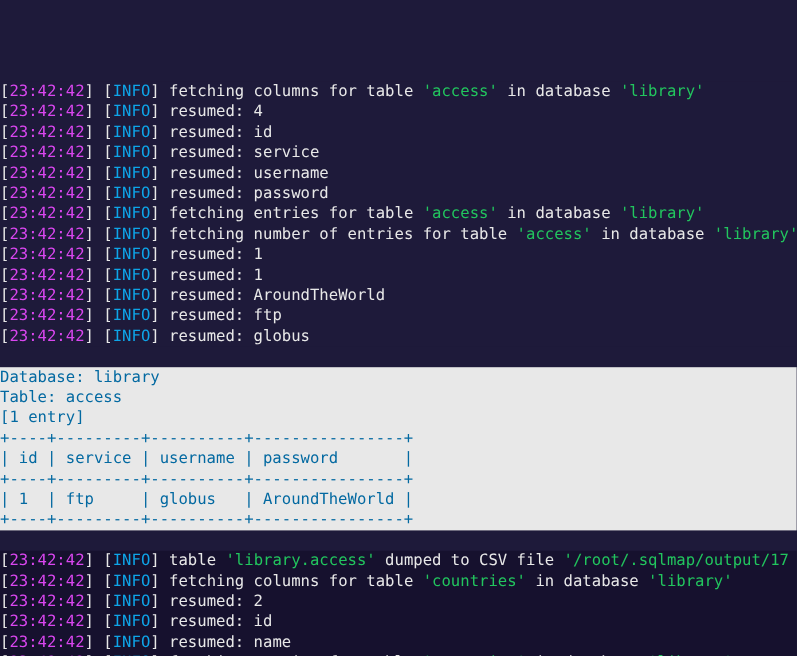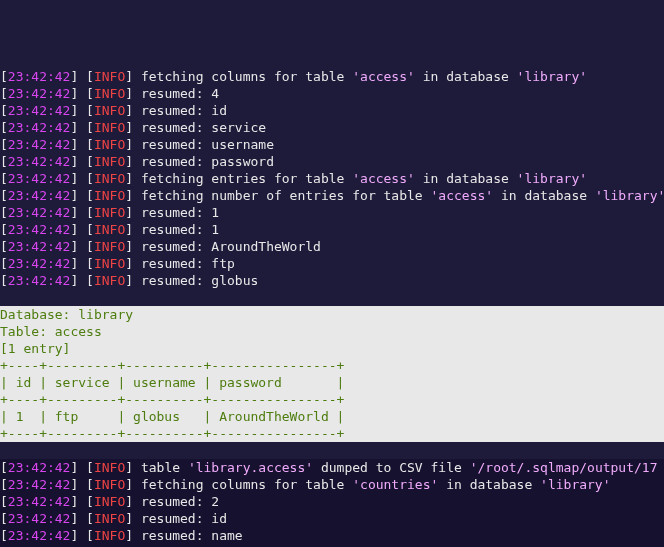--- a/index.html
+++ b/index.html
@@ -8,25 +8,25 @@
     font-size: 13px;
     line-height: 17px;
     background: #1e1a3a;
     color: #e8e8e8;
     width: 664px;
     height: 547px;
     overflow: hidden;
     white-space: pre;
   }
   .seg1 { background: #1e1a3a; }
-  .seg2 { background: #e8e8e8; color: #4d7c0f; }
+  .seg2 { background: #e8e8e8; color: #0369a1; }
   .seg3 { background: #16112e; }
   .ts { color: #d946ef; }
-  .lvl { color: #ef4444; }
-  .str { color: #f0abfc; }
+  .lvl { color: #0ea5e9; }
+  .str { color: #22c55e; }
   .row { display: block; }
 </style>
 </head>
 <body>
 
 
 
 <div class="seg1" id="b1"><span class="row">[<span class="ts">23:42:42</span>] [<span class="lvl">INFO</span>] <span>fetching columns for table </span><span class="str">'access'</span><span> in database </span><span class="str">'library'</span></span><span class="row">[<span class="ts">23:42:42</span>] [<span class="lvl">INFO</span>] <span>resumed: 4</span></span><span class="row">[<span class="ts">23:42:42</span>] [<span class="lvl">INFO</span>] <span>resumed: id</span></span><span class="row">[<span class="ts">23:42:42</span>] [<span class="lvl">INFO</span>] <span>resumed: service</span></span><span class="row">[<span class="ts">23:42:42</span>] [<span class="lvl">INFO</span>] <span>resumed: username</span></span><span class="row">[<span class="ts">23:42:42</span>] [<span class="lvl">INFO</span>] <span>resumed: password</span></span><span class="row">[<span class="ts">23:42:42</span>] [<span class="lvl">INFO</span>] <span>fetching entries for table </span><span class="str">'access'</span><span> in database </span><span class="str">'library'</span></span><span class="row">[<span class="ts">23:42:42</span>] [<span class="lvl">INFO</span>] <span>fetching number of entries for table </span><span class="str">'access'</span><span> in database </span><span class="str">'library'</span></span><span class="row">[<span class="ts">23:42:42</span>] [<span class="lvl">INFO</span>] <span>resumed: 1</span></span><span class="row">[<span class="ts">23:42:42</span>] [<span class="lvl">INFO</span>] <span>resumed: 1</span></span><span class="row">[<span class="ts">23:42:42</span>] [<span class="lvl">INFO</span>] <span>resumed: AroundTheWorld</span></span><span class="row">[<span class="ts">23:42:42</span>] [<span class="lvl">INFO</span>] <span>resumed: ftp</span></span><span class="row">[<span class="ts">23:42:42</span>] [<span class="lvl">INFO</span>] <span>resumed: globus</span></span></div>
 <div class="seg2" id="bd"><span class="row">Database: library</span><span class="row">Table: access</span><span class="row">[1 entry]</span><span class="row">+----+---------+----------+----------------+</span><span class="row">| id | service | username | password       |</span><span class="row">+----+---------+----------+----------------+</span><span class="row">| 1  | ftp     | globus   | AroundTheWorld |</span><span class="row">+----+---------+----------+----------------+</span><span class="row"></span></div>
 <div class="seg3" id="b2"><span class="row">[<span class="ts">23:42:42</span>] [<span class="lvl">INFO</span>] <span>table </span><span class="str">'library.access'</span><span> dumped to CSV file </span><span class="str">'/root/.sqlmap/output/17</span></span><span class="row">[<span class="ts">23:42:42</span>] [<span class="lvl">INFO</span>] <span>fetching columns for table </span><span class="str">'countries'</span><span> in database </span><span class="str">'library'</span></span><span class="row">[<span class="ts">23:42:42</span>] [<span class="lvl">INFO</span>] <span>resumed: 2</span></span><span class="row">[<span class="ts">23:42:42</span>] [<span class="lvl">INFO</span>] <span>resumed: id</span></span><span class="row">[<span class="ts">23:42:42</span>] [<span class="lvl">INFO</span>] <span>resumed: name</span></span><span class="row">[<span class="ts">23:42:42</span>] [<span class="lvl">INFO</span>] <span>fetching entries for table </span><span class="str">'countries'</span><span> in database </span><span class="str">'library'</span></span></div>

